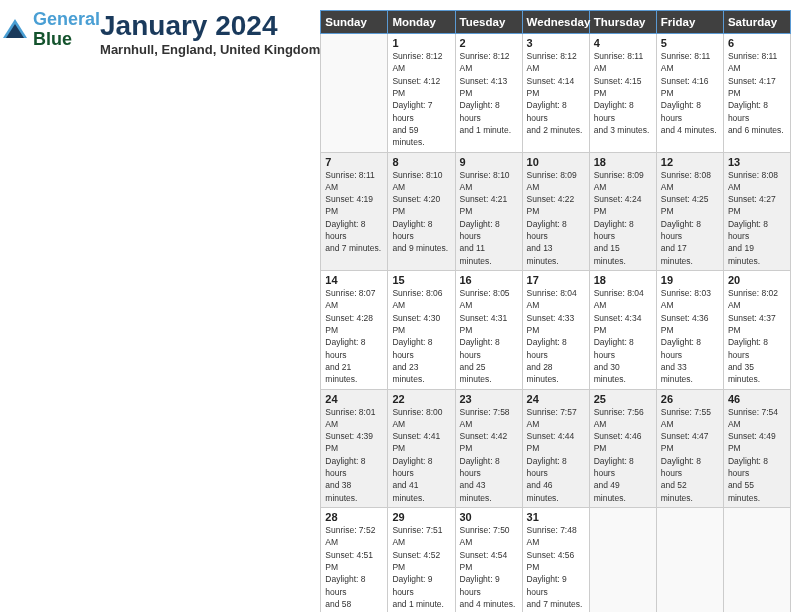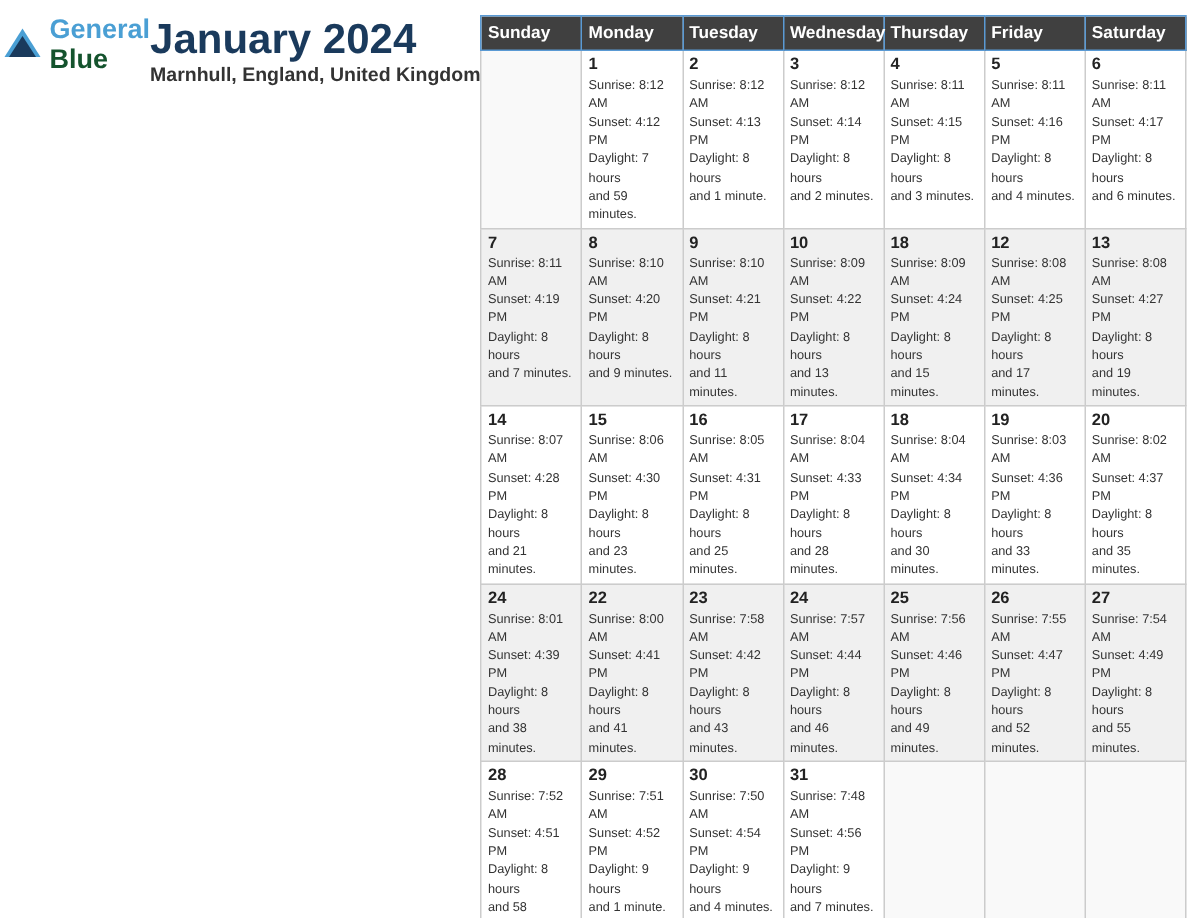--- a/index.html
+++ b/index.html
@@ -237,21 +237,21 @@
           </td>
           <td>
             <span class="day-num">25</span>
             <div class="day-info">Sunrise: 7:56 AM<br>Sunset: 4:46 PM<br>Daylight: 8 hours<br>and 49 minutes.</div>
           </td>
           <td>
             <span class="day-num">26</span>
             <div class="day-info">Sunrise: 7:55 AM<br>Sunset: 4:47 PM<br>Daylight: 8 hours<br>and 52 minutes.</div>
           </td>
           <td>
-            <span class="day-num">27</span>
+            <span class="day-num">46</span>
             <div class="day-info">Sunrise: 7:54 AM<br>Sunset: 4:49 PM<br>Daylight: 8 hours<br>and 55 minutes.</div>
           </td>
         </tr>
         <tr>
           <td>
             <span class="day-num">28</span>
             <div class="day-info">Sunrise: 7:52 AM<br>Sunset: 4:51 PM<br>Daylight: 8 hours<br>and 58 minutes.</div>
           </td>
           <td>
             <span class="day-num">29</span>

